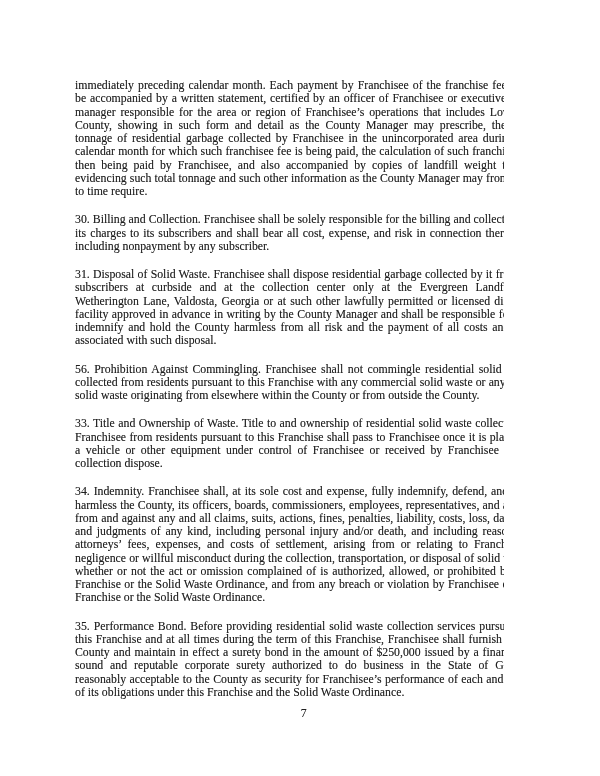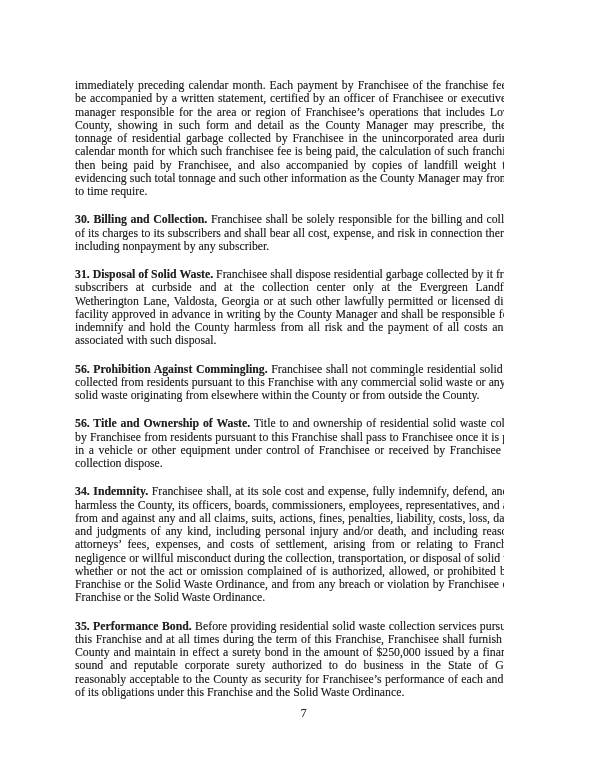--- a/index.html
+++ b/index.html
@@ -27,21 +27,21 @@
     text-shadow: 0 0 0.4px rgba(30,30,30,0.45);
   }
   p.para {
     margin: 0 0 15px 0;
     padding: 0;
   }
   p.para:last-of-type {
     margin-bottom: 8px;
   }
   .h {
-    font-weight: bold;
+    font-weight: normal;
     color: inherit;
   }
   .page-number {
     margin-top: 5px;
     text-align: center;
     letter-spacing: 0.5px;
   }
 </style>
 </head>
 <body style="--text-color: #1f1f1f; --page-bg: #ffffff;">
@@ -50,21 +50,21 @@
   <div class="content">
 
     <p class="para"><b class="h"></b> <span>immediately preceding calendar month. Each payment by Franchisee of the franchise fee shall be accompanied by a written statement, certified by an officer of Franchisee or executive level manager responsible for the area or region of Franchisee’s operations that includes Lowndes County, showing in such form and detail as the County Manager may prescribe, the total tonnage of residential garbage collected by Franchisee in the unincorporated area during the calendar month for which such franchisee fee is being paid, the calculation of such franchise fee then being paid by Franchisee, and also accompanied by copies of landfill weight tickets evidencing such total tonnage and such other information as the County Manager may from time to time require.</span></p>
 
     <p class="para"><b class="h">30. Billing and Collection.</b> <span>Franchisee shall be solely responsible for the billing and collection of its charges to its subscribers and shall bear all cost, expense, and risk in connection therewith, including nonpayment by any subscriber.</span></p>
 
     <p class="para"><b class="h">31. Disposal of Solid Waste.</b> <span>Franchisee shall dispose residential garbage collected by it from its subscribers at curbside and at the collection center only at the Evergreen Landfill on Wetherington Lane, Valdosta, Georgia or at such other lawfully permitted or licensed disposal facility approved in advance in writing by the County Manager and shall be responsible for and indemnify and hold the County harmless from all risk and the payment of all costs and fees associated with such disposal.</span></p>
 
     <p class="para"><b class="h">56. Prohibition Against Commingling.</b> <span>Franchisee shall not commingle residential solid waste collected from residents pursuant to this Franchise with any commercial solid waste or any other solid waste originating from elsewhere within the County or from outside the County.</span></p>
 
-    <p class="para"><b class="h">56. Title and Ownership of Waste.</b> <span>Title to and ownership of residential solid waste collected by Franchisee from residents pursuant to this Franchise shall pass to Franchisee once it is placed in a vehicle or other equipment under control of Franchisee or received by Franchisee at the collection dispose.</span></p>
+    <p class="para"><b class="h">33. Title and Ownership of Waste.</b> <span>Title to and ownership of residential solid waste collected by Franchisee from residents pursuant to this Franchise shall pass to Franchisee once it is placed in a vehicle or other equipment under control of Franchisee or received by Franchisee at the collection dispose.</span></p>
 
     <p class="para"><b class="h">34. Indemnity.</b> <span>Franchisee shall, at its sole cost and expense, fully indemnify, defend, and hold harmless the County, its officers, boards, commissioners, employees, representatives, and agents from and against any and all claims, suits, actions, fines, penalties, liability, costs, loss, damage, and judgments of any kind, including personal injury and/or death, and including reasonable attorneys’ fees, expenses, and costs of settlement, arising from or relating to Franchisee’s negligence or willful misconduct during the collection, transportation, or disposal of solid waste, whether or not the act or omission complained of is authorized, allowed, or prohibited by this Franchise or the Solid Waste Ordinance, and from any breach or violation by Franchisee of this Franchise or the Solid Waste Ordinance.</span></p>
 
     <p class="para"><b class="h">35. Performance Bond.</b> <span>Before providing residential solid waste collection services pursuant to this Franchise and at all times during the term of this Franchise, Franchisee shall furnish to the County and maintain in effect a surety bond in the amount of $250,000 issued by a financially sound and reputable corporate surety authorized to do business in the State of Georgia reasonably acceptable to the County as security for Franchisee’s performance of each and every of its obligations under this Franchise and the Solid Waste Ordinance.</span></p>
 
     <div class="page-number">7</div>
 
   </div>
 </div>
 

